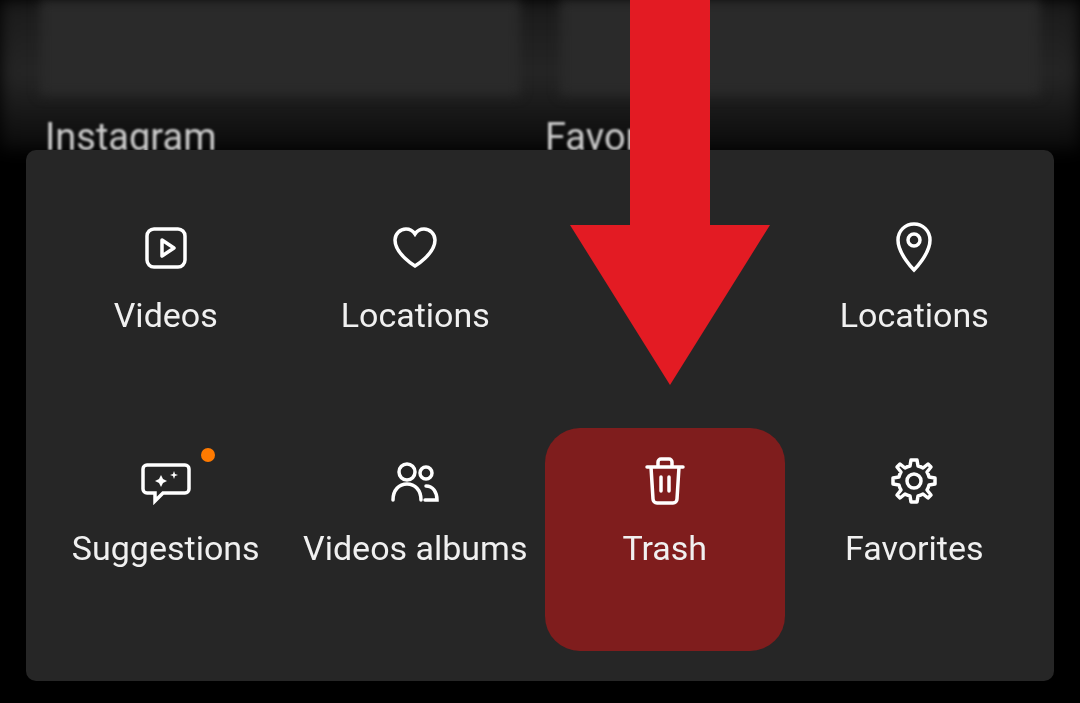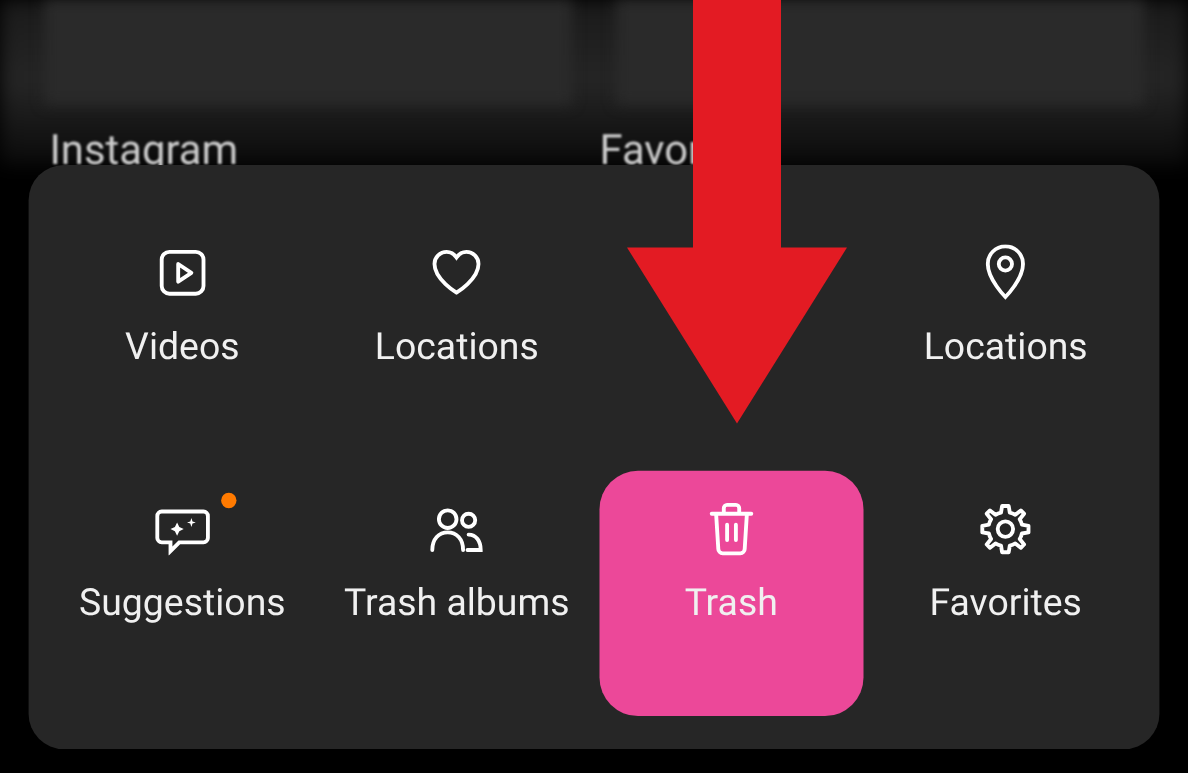--- a/index.html
+++ b/index.html
@@ -60,42 +60,42 @@
       flex: 1;
       padding-left: 10px;
     }
     .sheet {
       position: absolute;
       left: 26px;
       right: 26px;
       top: 150px;
       bottom: 22px;
       background: #262626;
-      border-radius: 32px;
+      border-radius: 10px;
       padding: 45px 20px 30px;
     }
     .grid {
       display: grid;
       grid-template-columns: repeat(4, 1fr);
       grid-template-rows: repeat(2, 1fr);
       height: 100%;
       gap: 10px;
     }
     .item {
       display: flex;
       flex-direction: column;
       align-items: center;
       justify-content: flex-start;
       padding-top: 25px;
       border-radius: 35px;
       position: relative;
       cursor: pointer;
     }
     .item.highlighted {
-      background: #ec4899;
+      background: #7f1d1d;
     }
     .icon-wrap {
       height: 55px;
       display: flex;
       align-items: center;
       justify-content: center;
       position: relative;
     }
     .label {
       color: #f0f0f0;
@@ -187,21 +187,21 @@
 
     <div class="item">
       <div class="icon-wrap">
         <svg width="52" height="46" viewBox="0 0 52 46" fill="none">
           <circle cx="18" cy="14" r="8" stroke="#fff" stroke-width="3.5" fill="none"></circle>
           <circle cx="37" cy="15" r="6" stroke="#fff" stroke-width="3.5" fill="none"></circle>
           <path d="M4 42 C4 32 10 26 18 26 C26 26 32 32 32 42" stroke="#fff" stroke-width="3.5" fill="none" stroke-linecap="round"></path>
           <path d="M36 42 C36 42 48 42 48 42 C48 34 44 28 37 28" stroke="#fff" stroke-width="3.5" fill="none" stroke-linecap="round"></path>
         </svg>
       </div>
-      <div class="label">Trash albums</div>
+      <div class="label">Videos albums</div>
     </div>
 
     <div class="item highlighted">
       <div class="icon-wrap">
         <svg width="48" height="52" viewBox="0 0 48 52" fill="none">
           <path d="M6 12 H42" stroke="#fff" stroke-width="3.5" stroke-linecap="round"></path>
           <path d="M17 12 V7 A3 3 0 0 1 20 4 H28 A3 3 0 0 1 31 7 V12" stroke="#fff" stroke-width="3.5" fill="none"></path>
           <path d="M10 12 L12 44 A4 4 0 0 0 16 48 H32 A4 4 0 0 0 36 44 L38 12" stroke="#fff" stroke-width="3.5" fill="none"></path>
           <line x1="20" y1="22" x2="20" y2="36" stroke="#fff" stroke-width="3.5" stroke-linecap="round"></line>
           <line x1="28" y1="22" x2="28" y2="36" stroke="#fff" stroke-width="3.5" stroke-linecap="round"></line>

